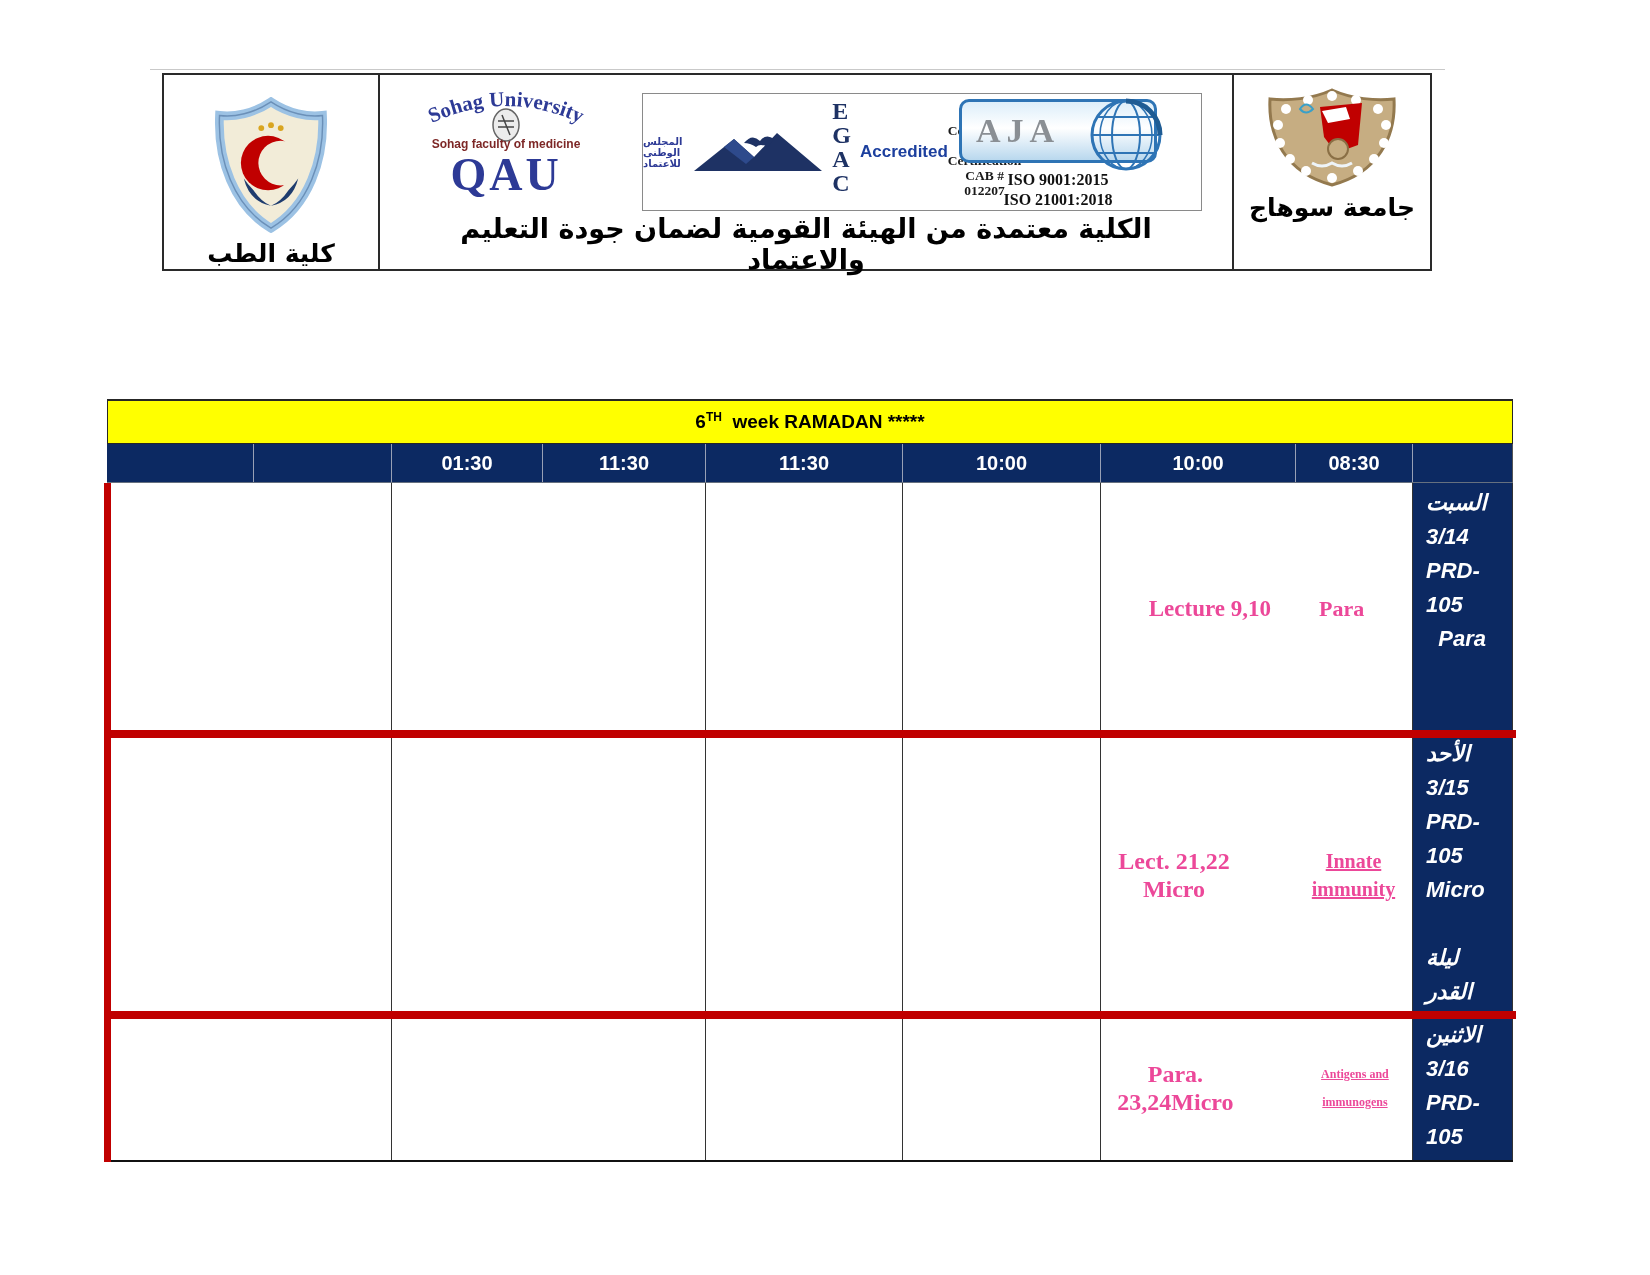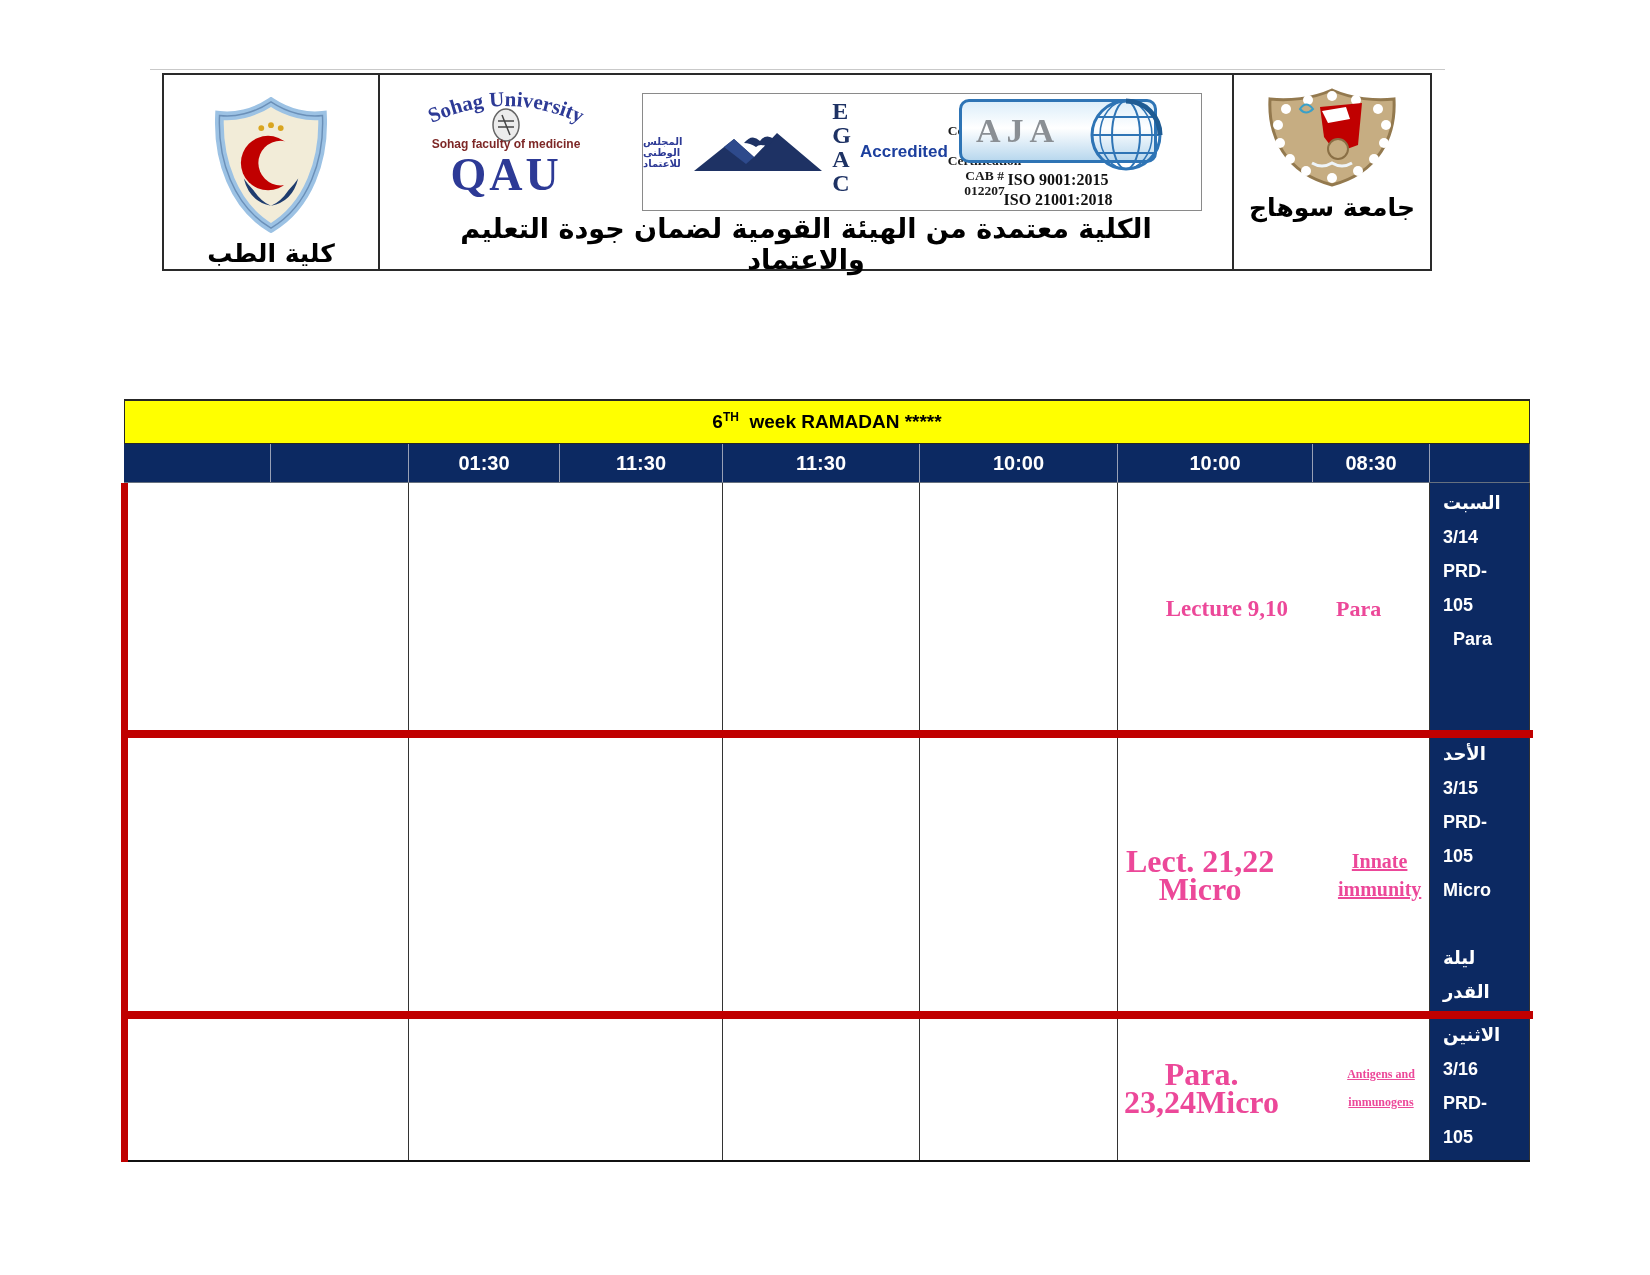--- a/index.html
+++ b/index.html
@@ -43,43 +43,43 @@
   .aja-iso{margin-top:7px;font-family:"Liberation Serif",serif;font-size:16px;font-weight:bold;
            color:#111;line-height:20px;white-space:pre-line;text-align:center;}
 
   .ar-accred1{position:absolute;left:0;right:0;top:138px;text-align:center;font-weight:bold;
               font-size:27px;color:#000;font-family:"DejaVu Sans",sans-serif;}
   .ar-accred2{position:absolute;left:0;right:0;top:169px;text-align:center;font-weight:bold;
               font-size:27px;color:#000;font-family:"DejaVu Sans",sans-serif;}
 
   
   :root{--navy:#0c2962;--red:#c00000;--yellow:#ffff00;}
-  .schedule{position:absolute;left:124px;top:399px;width:1406px;height:843px;box-sizing:border-box;}
+  .schedule{position:absolute;left:107px;top:399px;width:1406px;height:843px;box-sizing:border-box;}
   .title-row{height:45px;background:var(--yellow);border:1px solid #262626;border-top-width:2px;
              box-sizing:border-box;display:flex;align-items:center;justify-content:center;
              font-size:19px;font-weight:bold;color:#000;}
   .title-row sup{font-size:12px;}
   .time-row{height:39px;display:flex;background:var(--navy);box-sizing:border-box;
             border-bottom:1px solid #66707f;}
   .time-cell{box-sizing:border-box;border-right:1px solid #98a0b5;color:#fff;font-weight:bold;
              font-size:20px;display:flex;align-items:center;justify-content:center;}
   .tc1{width:147px}.tc2{width:138px}.tc3{width:151px}.tc4{width:163px}.tc5{width:197px}
   .tc6{width:198px}.tc7{width:195px}.tc8{width:117px}.tc9{width:100px;border-right:1px solid #555;}
 
   .data-row{display:flex;background:#fff;box-sizing:border-box;}
   .r1{height:251px}.r2{height:281px}.r3{height:147px;border-bottom:2px solid #111;}
   .dcell{box-sizing:border-box;border-right:1px solid #333;height:100%;}
   .ca{width:285px}.cb{width:314px}.cc{width:197px}.cd{width:198px}
   .ce{width:312px;display:flex;flex-direction:row;align-items:center;justify-content:center;
       font-family:"Liberation Serif",serif;font-weight:bold;color:#ec4899;text-align:center;gap:48px;}
-  .cday{width:100px;background:var(--navy);color:#fff;font-weight:bold;font-size:18px;
+  .cday{width:100px;background:var(--navy);color:#fff;font-weight:bold;font-size:22px;
         line-height:34px;padding:3px 0 0 13px;white-space:pre-line;text-align:left;
-        border-right:1px solid #333;font-family:"Liberation Sans","DejaVu Sans",sans-serif;}
+        border-right:1px solid #333;font-family:"Liberation Sans","DejaVu Sans",sans-serif;font-style:italic;}
   .lec1{font-size:23px;line-height:28px;}
-  .r2 .lec1,.r3 .lec1{font-size:32px;}
+  .r2 .lec1,.r3 .lec1{font-size:24px;}
   .lec2{font-size:22px;line-height:28px;}
   .r2 .lec2{font-size:20px;}
   .r3 .lec2{font-size:12px;}
   .u{text-decoration:underline;}
 
   .red-left{position:absolute;left:-3px;top:84px;width:7px;height:679px;background:var(--red);}
   .red-sep{position:absolute;left:-3px;width:1412px;height:8px;background:var(--red);}
   .sep1{top:331px;}
   .sep2{top:612px;}
 </style>

